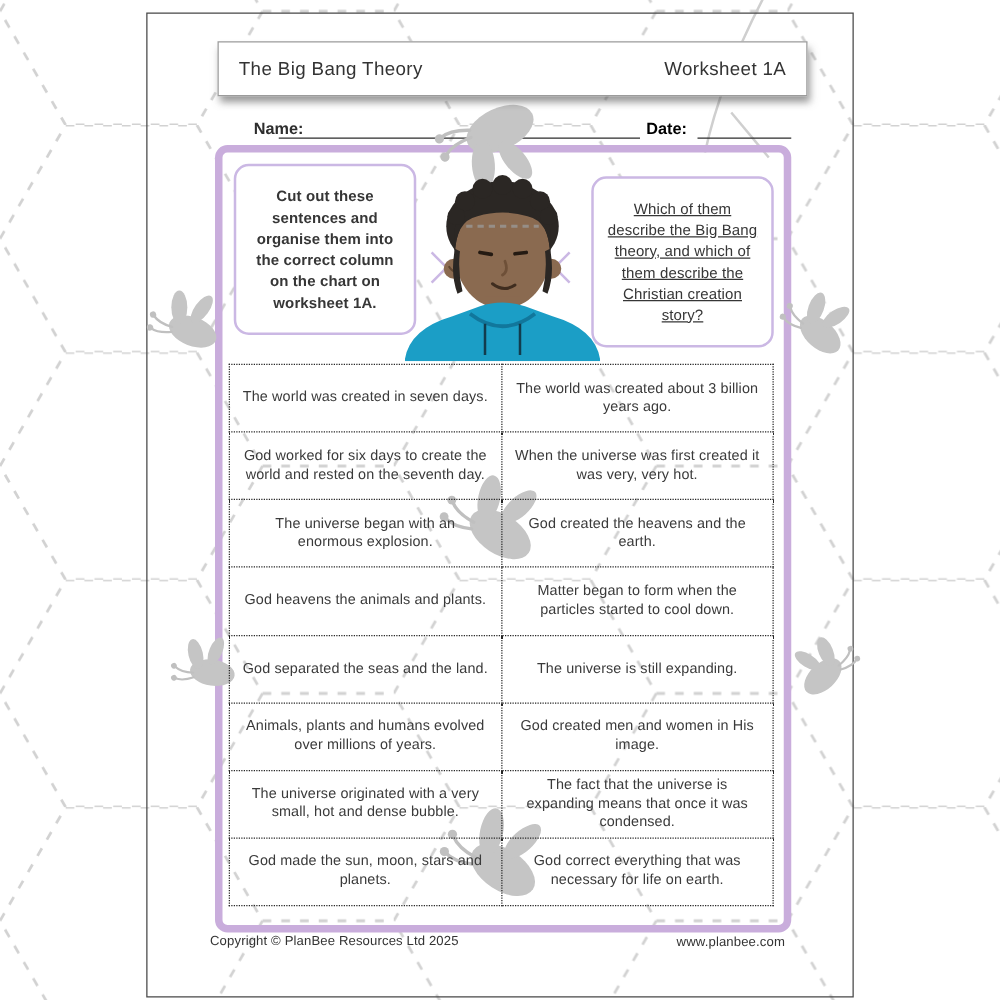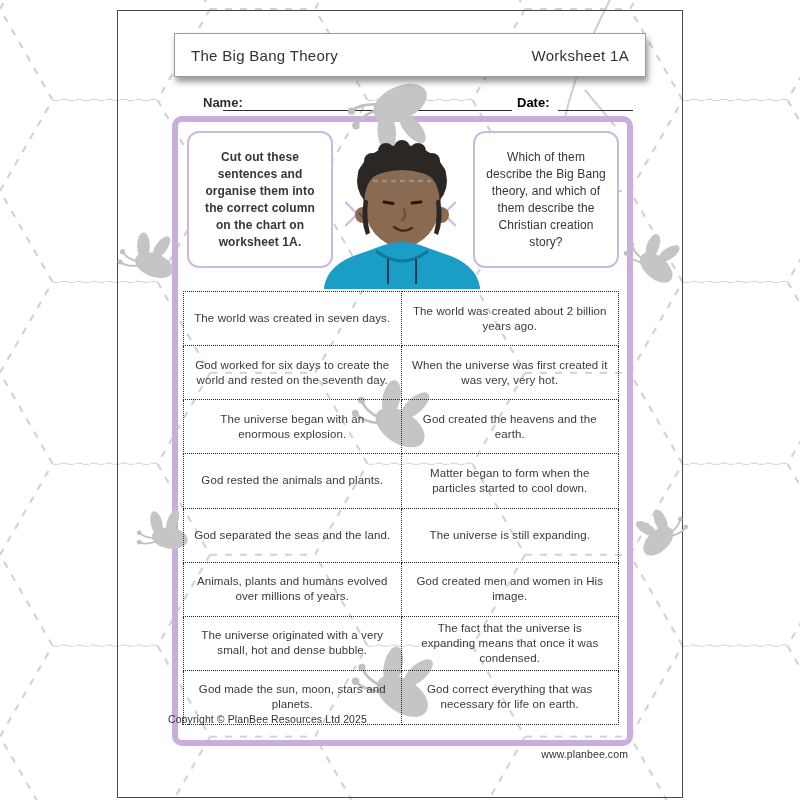--- a/index.html
+++ b/index.html
@@ -30,35 +30,35 @@
 
   .panel{position:absolute;left:172px;top:116px;width:461px;height:630px;
          border:6px solid #c9addc;border-radius:10px;z-index:2;}
 
   .bubble{position:absolute;width:146px;height:137px;background:#ffffff;
           border:2px solid #cbb8e4;border-radius:12px;z-index:10;
           display:flex;align-items:center;justify-content:center;
           text-align:center;font-size:12px;line-height:17px;color:#363636;
           padding:6px 8px;letter-spacing:.1px;}
   .bubble.left{left:187px;top:131px;font-weight:bold;}
-  .bubble.right{left:473px;top:131px;}
+  .bubble.right{left:473px;top:141px;text-decoration:underline;}
   .tail{position:absolute;width:18px;height:18px;background:#ffffff;z-index:11;transform:rotate(45deg);}
   .tail.right-point{left:337px;top:205px;border-top:2px solid #cbb8e4;border-right:2px solid #cbb8e4;}
   .tail.left-point{left:446px;top:205px;border-left:2px solid #cbb8e4;border-bottom:2px solid #cbb8e4;}
 
   .avatar{position:absolute;left:318px;top:139px;width:168px;height:150px;z-index:12;}
 
   .cards{position:absolute;left:183px;top:291px;width:436px;height:434px;z-index:10;
          border-collapse:collapse;table-layout:fixed;}
   .cards td{border:1.7px dotted #262626;width:50%;height:54px;
             text-align:center;vertical-align:middle;padding:2px 10px;
             font-size:11.5px;line-height:15px;color:#3a3a3a;letter-spacing:.1px;
             background:transparent;}
 
-  .footer-left{position:absolute;left:168px;top:713px;font-size:10.5px;color:#333;z-index:10;letter-spacing:.1px;}
+  .footer-left{position:absolute;left:168px;top:747px;font-size:10.5px;color:#333;z-index:10;letter-spacing:.1px;}
   .footer-right{position:absolute;right:172px;top:748px;font-size:10.5px;color:#333;z-index:10;letter-spacing:.1px;margin-left:32px;}
 </style>
 </head>
 <body>
 
 <div class="stage">
 
   <svg id="hexbg" width="800" height="800" aria-hidden="true">
     <defs>
       <pattern id="hexes" width="315" height="181.9" patternUnits="userSpaceOnUse" patternTransform="translate(0,100)">
@@ -159,32 +159,32 @@
     <path d="M6,150 L6,148 Q10,124 44,114 L66,106 Q84,100 102,106 L124,114 Q158,124 162,148 L162,150 Z" fill="#1b9ec6"></path>
     <path d="M58,112 Q84,132 110,112" fill="none" stroke="#11779c" stroke-width="3"></path>
     <line x1="70" y1="120" x2="70" y2="145" stroke="#123c4e" stroke-width="2"></line>
     <line x1="98" y1="120" x2="98" y2="145" stroke="#123c4e" stroke-width="2"></line>
   </svg>
 
   <table class="cards">
     <tbody>
       <tr>
         <td>The world was created in seven days.</td>
-        <td>The world was created about 2 billion years ago.</td>
+        <td>The world was created about 3 billion years ago.</td>
       </tr>
       <tr>
         <td>God worked for six days to create the world and rested on the seventh day.</td>
         <td>When the universe was first created it was very, very hot.</td>
       </tr>
       <tr>
         <td>The universe began with an enormous explosion.</td>
         <td>God created the heavens and the earth.</td>
       </tr>
       <tr>
-        <td>God rested the animals and plants.</td>
+        <td>God heavens the animals and plants.</td>
         <td>Matter began to form when the particles started to cool down.</td>
       </tr>
       <tr>
         <td>God separated the seas and the land.</td>
         <td>The universe is still expanding.</td>
       </tr>
       <tr>
         <td>Animals, plants and humans evolved over millions of years.</td>
         <td>God created men and women in His image.</td>
       </tr>

